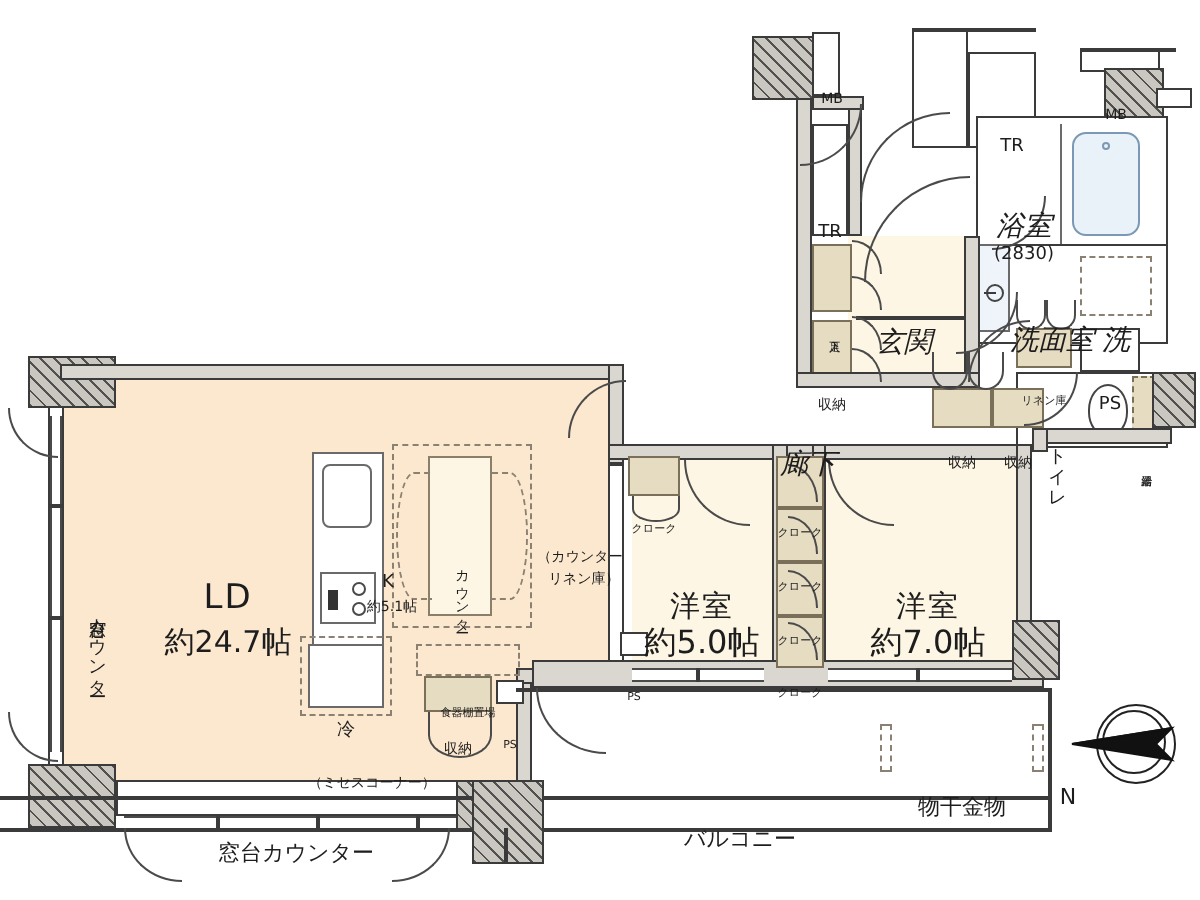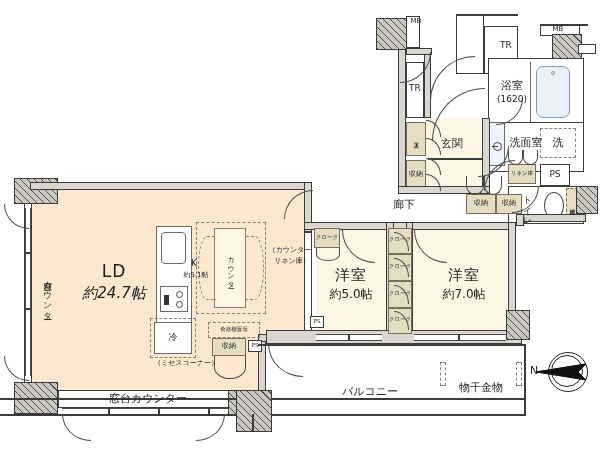--- a/index.html
+++ b/index.html
@@ -29,33 +29,33 @@
       rgba(60,60,60,.85) 0px, rgba(60,60,60,.85) 1px,
       rgba(0,0,0,0) 1px, rgba(0,0,0,0) 5px);
   }
 
   
   .store{background:#e6dcc2;border:1px solid #7a6f58;}
   .store-d{background:#e6dcc2;border:1px dashed #7a6f58;}
   .dashbox{border:1px dashed #8b8172;background:transparent;}
 
   
-  .t{position:absolute;color:#1d1d1d;line-height:1.05;white-space:nowrap;}
+  .t{position:absolute;color:#1d1d1d;line-height:1.05;white-space:nowrap;margin-top:28px;}
   .vtext{writing-mode:vertical-rl;text-orientation:upright;white-space:nowrap;}
   .ctr{transform:translate(-50%,-50%);text-align:center;}
 
   .f-room{font-size:15px;letter-spacing:1px;}
-  .f-area{font-size:12px;}
+  .f-area{font-size:16px;}
   .f-ld{font-size:17px;letter-spacing:1px;}
   .f-ldarea{font-size:15px;}
   .f-sm{font-size:9px;}
   .f-xs{font-size:7px;}
   .f-xxs{font-size:5.5px;}
   .f-md{font-size:11px;}
-  .f-lbl{font-size:11px;}
+  .f-lbl{font-size:14px;font-style:italic;}
   .arcq{position:absolute;border:1px solid #4a4a4a;background:transparent;}
 
   
   .sash{position:absolute;background:#ffffff;border-top:1px solid #4a4a4a;border-bottom:1px solid #4a4a4a;}
   .sash-v{position:absolute;background:#ffffff;border-left:1px solid #4a4a4a;border-right:1px solid #4a4a4a;}
 
   
   .appl{border:1px solid #6a6a6a;background:#ffffff;position:absolute;}
   .sink{border:1px solid #6a6a6a;border-radius:4px;background:#ffffff;position:absolute;}
   .burner{border:1px solid #4a4a4a;border-radius:50%;position:absolute;}
@@ -240,48 +240,48 @@
   <div class="arcq" style="left:394px;top:232px;width:14px;height:18px;border-radius:0 100% 0 0;border-bottom:none;border-left:none;"></div>
   <div class="arcq" style="left:394px;top:258px;width:14px;height:18px;border-radius:0 100% 0 0;border-bottom:none;border-left:none;"></div>
   <div class="arcq" style="left:394px;top:285px;width:14px;height:18px;border-radius:0 100% 0 0;border-bottom:none;border-left:none;"></div>
   <div class="arcq" style="left:394px;top:311px;width:14px;height:18px;border-radius:0 100% 0 0;border-bottom:none;border-left:none;"></div>
   <div class="arcq" style="left:316px;top:248px;width:22px;height:12px;border-radius:0 0 100% 100%;border-top:none;"></div>
 
   <div class="ab" style="left:198px;top:236px;width:18px;height:64px;border-left:1px dashed #8b8172;border-top:1px dashed #8b8172;border-bottom:1px dashed #8b8172;border-radius:50% 0 0 50%;"></div>
   <div class="ab" style="left:246px;top:236px;width:18px;height:64px;border-right:1px dashed #8b8172;border-top:1px dashed #8b8172;border-bottom:1px dashed #8b8172;border-radius:0 50% 50% 0;"></div>
 
   <div class="t f-ld ctr" style="left:114px;top:272px;">LD</div>
-  <div class="t f-ldarea ctr" style="left:114px;top:294px;font-style:italic;">約24.7帖</div>
+  <div class="t f-ldarea ctr" style="left:114px;top:294px;">約24.7帖</div>
 
   <div class="t f-sm ctr" style="left:194px;top:264px;">K</div>
   <div class="t f-xs ctr" style="left:196px;top:276px;">約5.1帖</div>
   <div class="t f-xs vtext ctr" style="left:230px;top:268px;">カウンター</div>
   <div class="t f-xs ctr" style="left:290px;top:251px;">（カウンター</div>
   <div class="t f-xs ctr" style="left:292px;top:262px;">リネン庫）</div>
   <div class="t f-xs ctr" style="left:186px;top:364px;">（ミセスコーナー）</div>
   <div class="t f-sm ctr" style="left:173px;top:338px;">冷</div>
   <div class="t f-xxs ctr" style="left:234px;top:330px;">食器棚置場</div>
   <div class="t f-xs ctr" style="left:229px;top:347px;">収納</div>
 
   <div class="t f-room ctr" style="left:351px;top:276px;">洋室</div>
   <div class="t f-area ctr" style="left:351px;top:294px;">約5.0帖</div>
   <div class="t f-room ctr" style="left:464px;top:276px;">洋室</div>
   <div class="t f-area ctr" style="left:464px;top:294px;">約7.0帖</div>
 
   <div class="t f-lbl ctr" style="left:452px;top:144px;">玄関</div>
   <div class="t f-lbl ctr" style="left:404px;top:205px;">廊下</div>
 
   <div class="t f-lbl ctr" style="left:512px;top:86px;">浴室</div>
-  <div class="t f-sm ctr" style="left:512px;top:100px;">(1620)</div>
+  <div class="t f-sm ctr" style="left:512px;top:100px;">(2830)</div>
   <div class="t f-lbl ctr" style="left:526px;top:143px;">洗面室</div>
   <div class="t f-lbl ctr" style="left:558px;top:143px;">洗</div>
   <div class="t f-sm vtext ctr" style="left:527px;top:205px;">トイレ</div>
 
   <div class="t f-md ctr" style="left:370px;top:392px;">バルコニー</div>
-  <div class="t f-md ctr" style="left:481px;top:388px;">物干金物</div>
+  <div class="t f-md ctr" style="left:481px;top:376px;">物干金物</div>
 
   <div class="t f-xs ctr" style="left:416px;top:22px;">MB</div>
   <div class="t f-xs ctr" style="left:558px;top:30px;">MB</div>
   <div class="t f-sm ctr" style="left:415px;top:89px;">TR</div>
   <div class="t f-sm ctr" style="left:506px;top:46px;">TR</div>
 
   <div class="t f-sm ctr" style="left:555px;top:175px;">PS</div>
   <div class="t f-xxs ctr" style="left:255px;top:346px;">PS</div>
   <div class="t f-xxs ctr" style="left:317px;top:322px;">PS</div>
 

